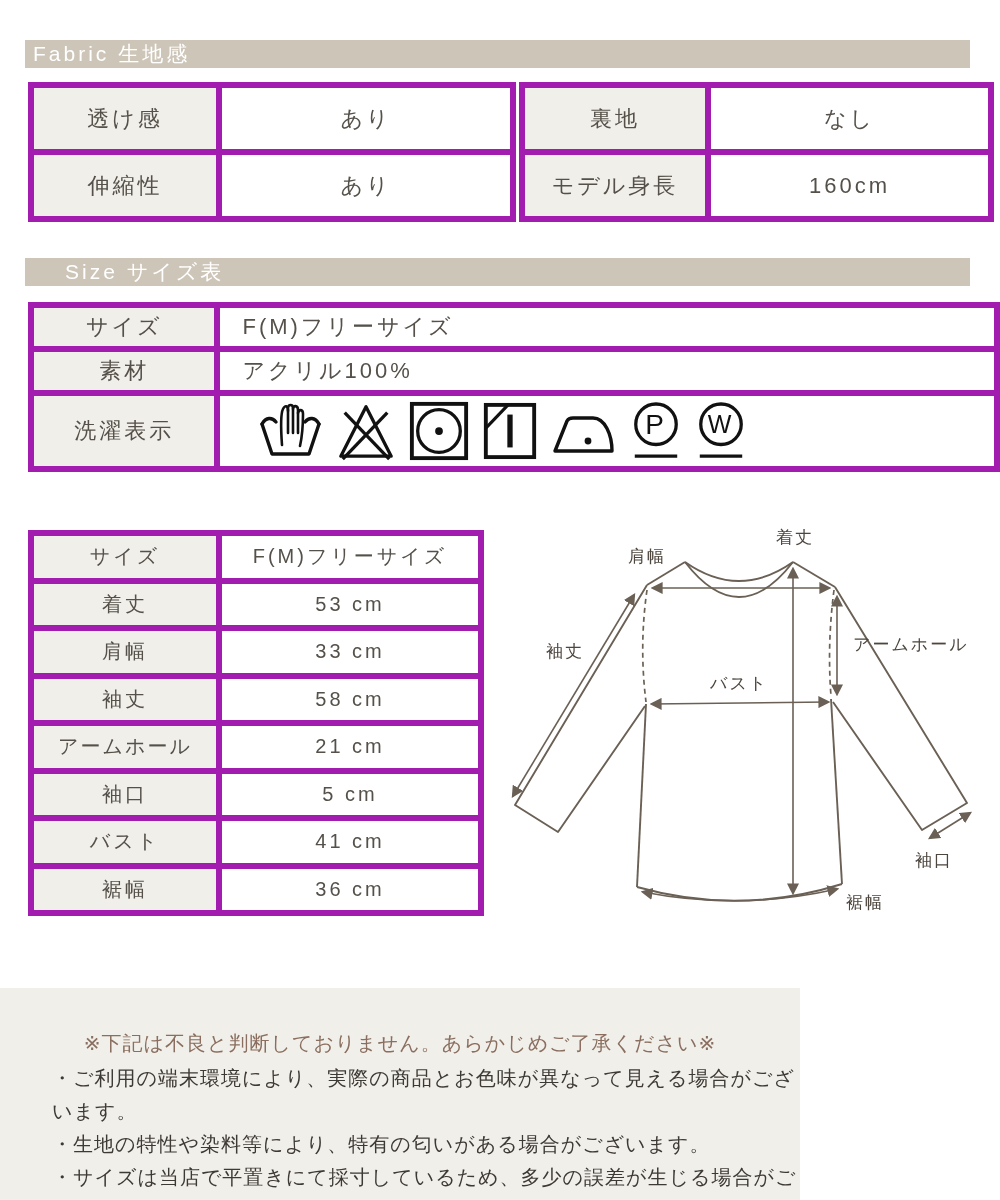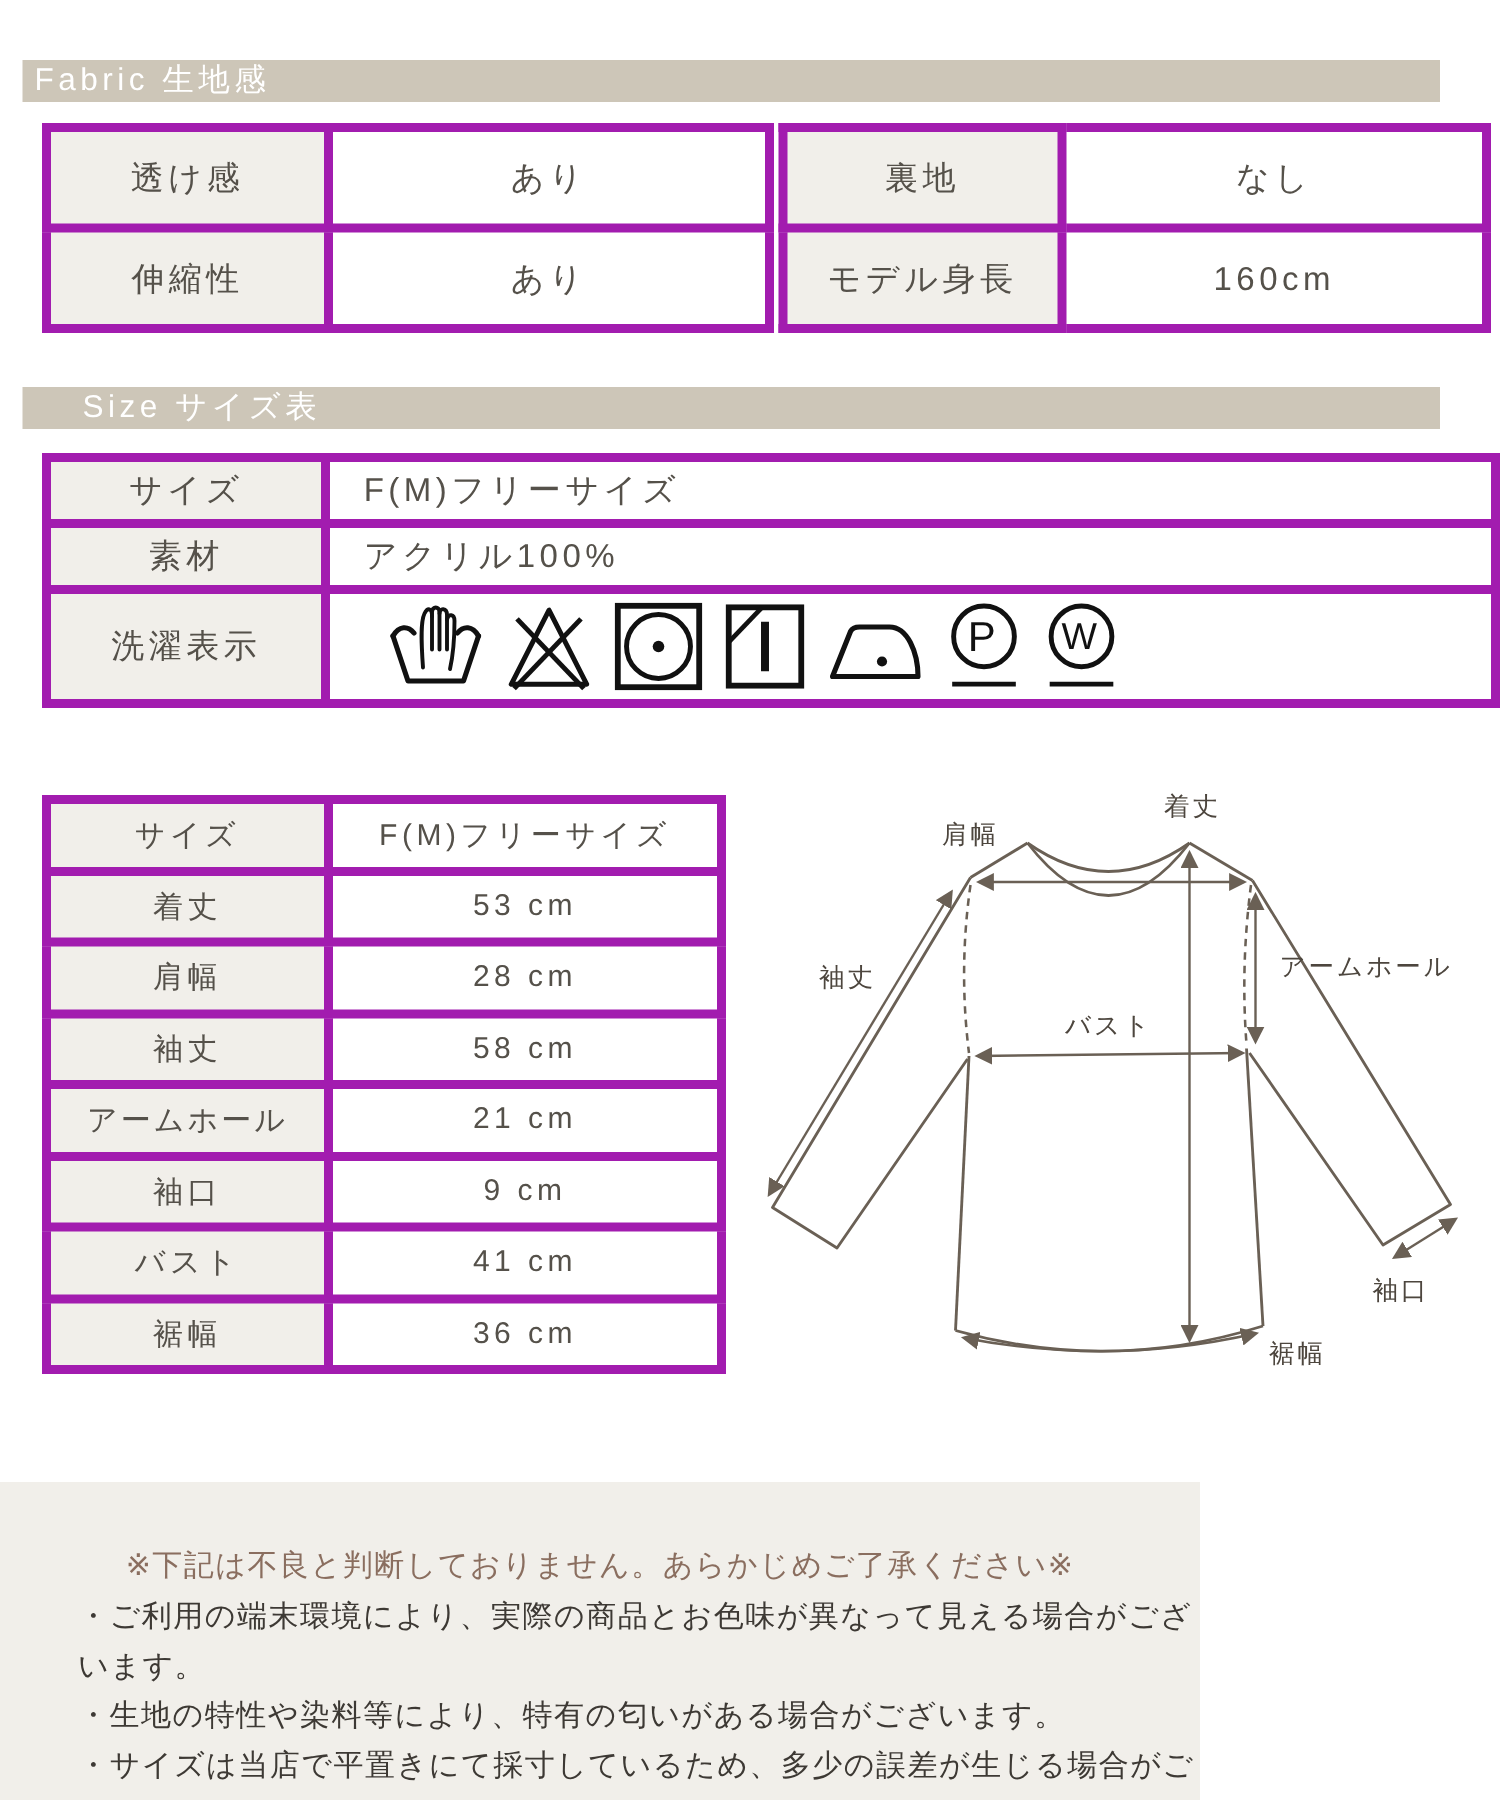--- a/index.html
+++ b/index.html
@@ -1,18 +1,18 @@
 <!DOCTYPE html>
 <html><head>
 <meta charset="utf-8">
 <style>
   html,body{margin:0;padding:0;background:#fff;}
   .page{position:relative;width:1000px;height:1200px;background:#ffffff;overflow:hidden;
         font-family:"Liberation Sans","DejaVu Sans",sans-serif;color:#4a463f;}
-  .bar{position:absolute;left:15px;width:945px;height:28px;background:#cdc6b8;color:#ffffff;
+  .bar{position:absolute;left:25px;width:945px;height:28px;background:#cdc6b8;color:#ffffff;
        font-size:21px;letter-spacing:3px;line-height:28px;padding-left:8px;box-sizing:border-box;}
   table{border-collapse:collapse;table-layout:fixed;}
   td{border:6px solid #a21caf;font-size:22px;color:#55514a;letter-spacing:3px;
      text-align:center;vertical-align:middle;padding:0;}
   td.lbl{background:#f1efea;}
   td.val{background:#ffffff;}
   .fabric-wrap{position:absolute;left:28px;top:82px;display:flex;gap:3px;}
   .fab-a td:nth-child(1){width:182px;} .fab-a td:nth-child(2){width:288px;}
   .fab-b td:nth-child(1){width:180px;} .fab-b td:nth-child(2){width:277px;}
   .fabric-wrap tr{height:67px;}
@@ -154,33 +154,33 @@
         <tr>
       <td class="lbl">サイズ</td>
       <td class="val">F(M)フリーサイズ</td>
     </tr>
     <tr>
       <td class="lbl">着丈</td>
       <td class="val">53 cm</td>
     </tr>
     <tr>
       <td class="lbl">肩幅</td>
-      <td class="val">28 cm</td>
+      <td class="val">33 cm</td>
     </tr>
     <tr>
       <td class="lbl">袖丈</td>
       <td class="val">58 cm</td>
     </tr>
     <tr>
       <td class="lbl" style="letter-spacing:2px;">アームホール</td>
       <td class="val">21 cm</td>
     </tr>
     <tr>
       <td class="lbl">袖口</td>
-      <td class="val">9 cm</td>
+      <td class="val">5 cm</td>
     </tr>
     <tr>
       <td class="lbl">バスト</td>
       <td class="val">41 cm</td>
     </tr>
     <tr>
       <td class="lbl">裾幅</td>
       <td class="val">36 cm</td>
     </tr>
   </tbody>

